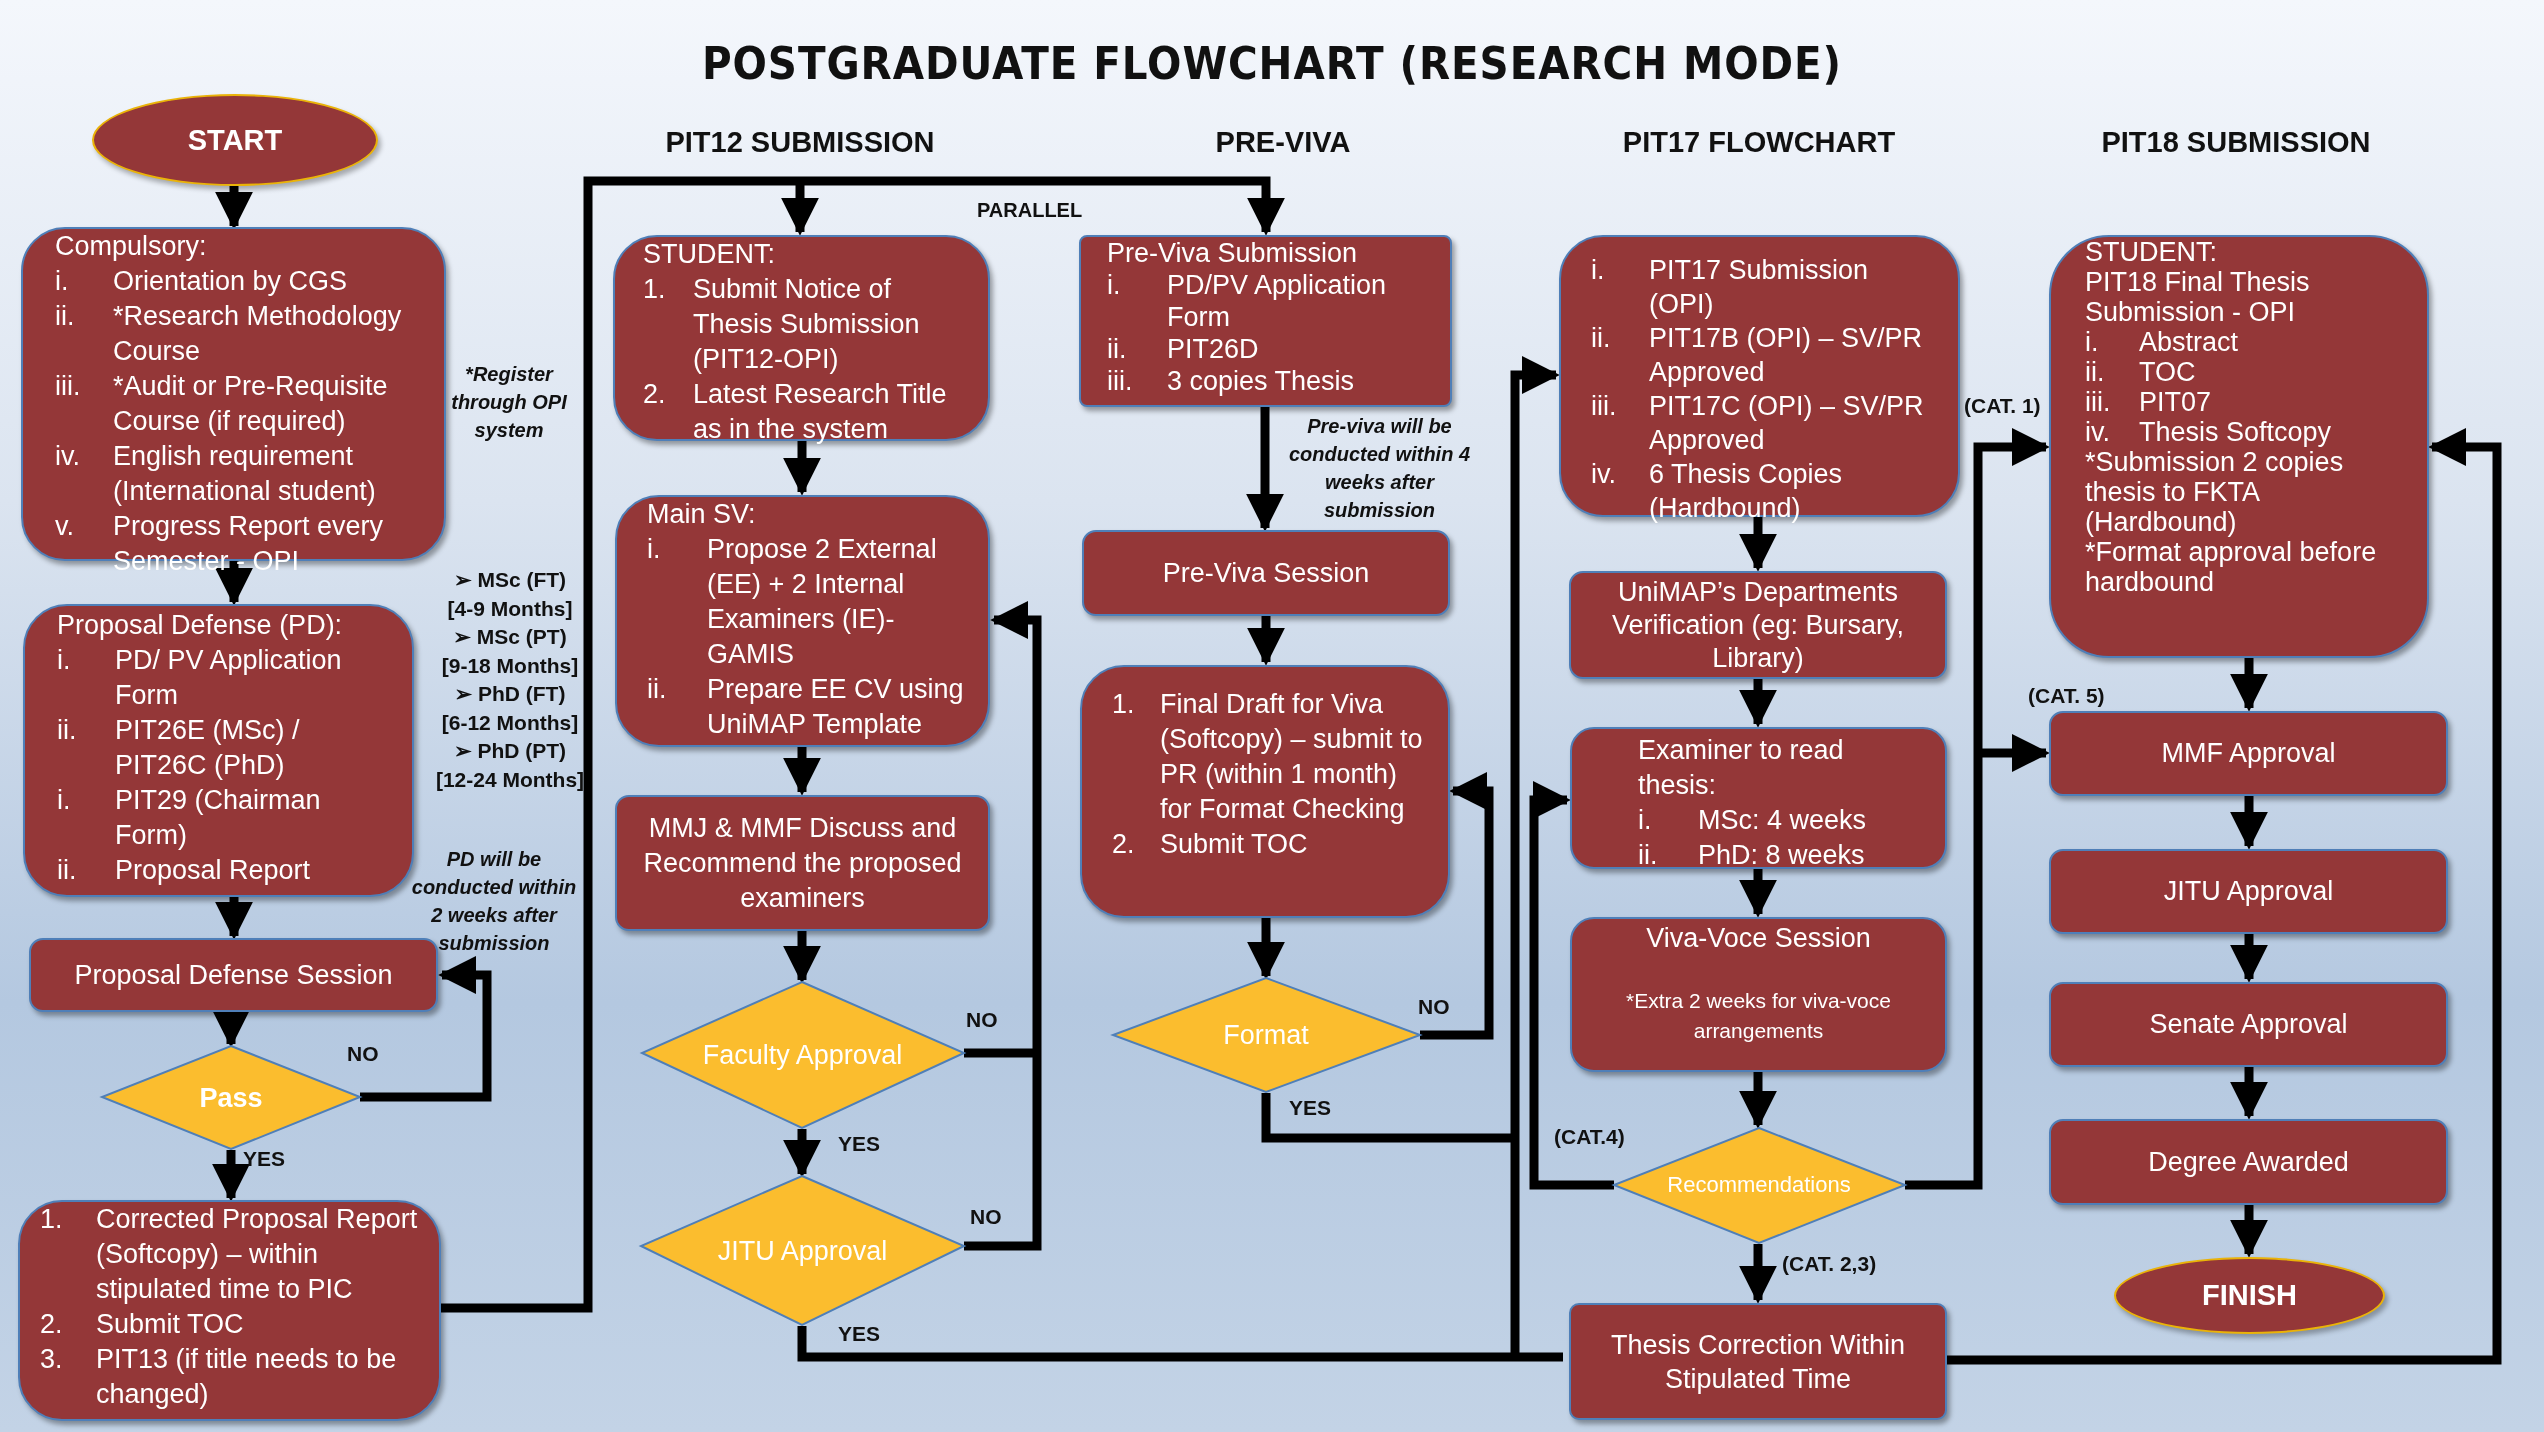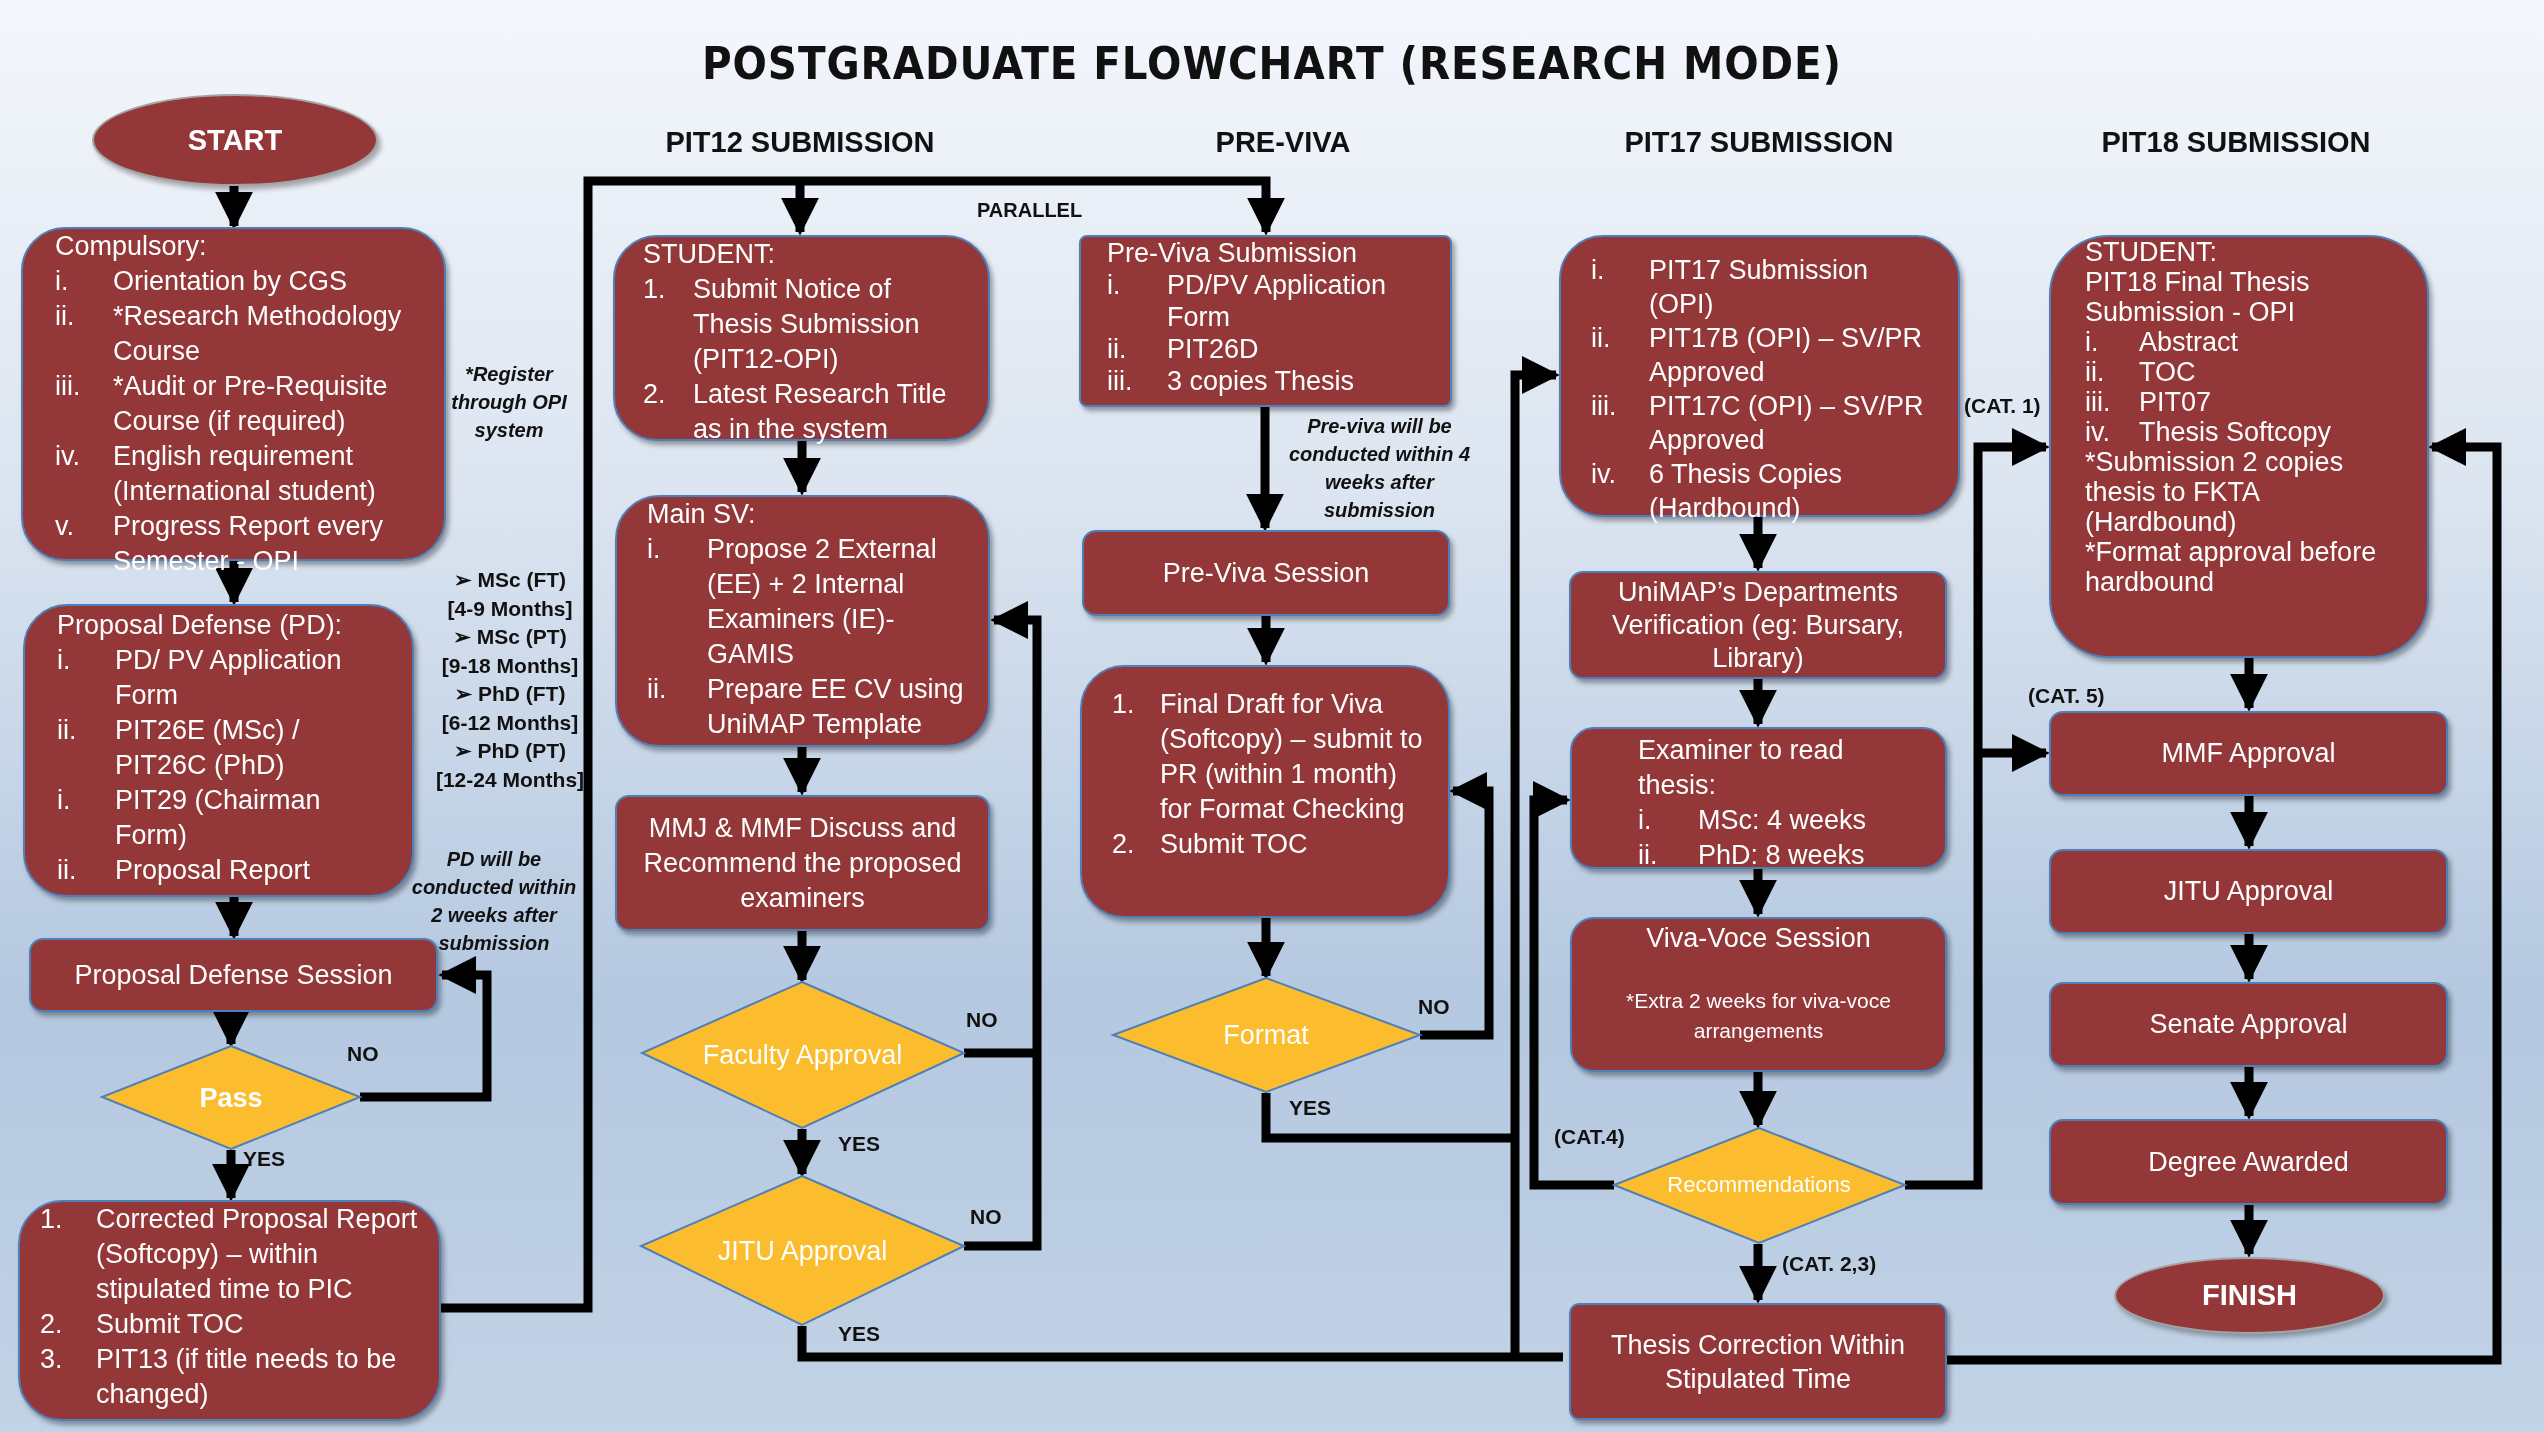--- a/index.html
+++ b/index.html
@@ -8,21 +8,21 @@
        font-family:"Liberation Sans",sans-serif;}
   svg#wires{position:absolute;left:0;top:0;width:2544px;height:1432px;pointer-events:none;}
   .title{position:absolute;left:0;width:2544px;top:38px;text-align:center;font-family:"DejaVu Sans",sans-serif;
          font-weight:bold;font-size:44px;letter-spacing:1px;color:#111;transform:scaleX(0.92);}
   .hdr{position:absolute;top:126px;font-weight:bold;font-size:29px;color:#111;transform:translateX(-50%);white-space:nowrap;}
   .box{position:absolute;background:#943738;border:2px solid #4f7fb8;color:#fff;box-sizing:border-box;
        box-shadow:3px 4px 5px rgba(0,0,0,0.35);font-size:27px;line-height:35px;overflow:visible;}
   .r-lg{border-radius:44px;}
   .r-sm{border-radius:14px;}
   .center{display:flex;align-items:center;justify-content:center;text-align:center;flex-direction:column;}
-  .ell{position:absolute;background:#943738;border:2px solid #a3a3a3;border-radius:50%;color:#fff;font-weight:bold;
+  .ell{position:absolute;background:#943738;border:2px solid #eab308;border-radius:50%;color:#fff;font-weight:bold;
        font-size:29px;display:flex;align-items:center;justify-content:center;box-sizing:border-box;box-shadow:3px 4px 5px rgba(0,0,0,0.3);}
   .list{padding:6px 20px 0 32px;}
   .list .head{display:block;}
   .li{display:flex;}
   .li .n{width:58px;flex:none;}
   .li .t{flex:1;}
   .note{position:absolute;font-weight:bold;font-size:20px;line-height:28px;color:#111;text-align:center;font-style:italic;}
   .lbl{position:absolute;font-weight:bold;font-size:21px;color:#111;}
   .dtext{position:absolute;display:flex;align-items:center;justify-content:center;text-align:center;color:#fff;font-size:27px;line-height:34px;}
   .dur{position:absolute;left:425px;top:566px;width:170px;font-weight:bold;font-size:21px;line-height:28.5px;color:#111;text-align:center;}
@@ -83,21 +83,21 @@
     <polygon points="802,982 964,1053 802,1128 642,1053"></polygon>
     <polygon points="802,1176 964,1246 802,1325 641,1246"></polygon>
     <polygon points="1266,978 1420,1035 1266,1092 1113,1035"></polygon>
     <polygon points="1759,1128 1905,1185 1759,1243 1614,1185"></polygon>
   </g>
 </svg>
 
 <div class="title">POSTGRADUATE FLOWCHART (RESEARCH MODE)</div>
 <div class="hdr" style="left:800px">PIT12 SUBMISSION</div>
 <div class="hdr" style="left:1283px">PRE-VIVA</div>
-<div class="hdr" style="left:1759px">PIT17 SUBMISSION</div>
+<div class="hdr" style="left:1759px">PIT17 FLOWCHART</div>
 <div class="hdr" style="left:2236px">PIT18 SUBMISSION</div>
 
 <div class="ell" style="left:92px;top:94px;width:286px;height:92px;">START</div>
 
 <div class="box r-lg" style="left:21px;top:227px;width:425px;height:334px;">
   <div class="list" style="padding-top:0;">
     <span class="head">Compulsory:</span>
     <div class="li">
         <span class="n">i.</span>
         <span class="t">Orientation by CGS</span>

